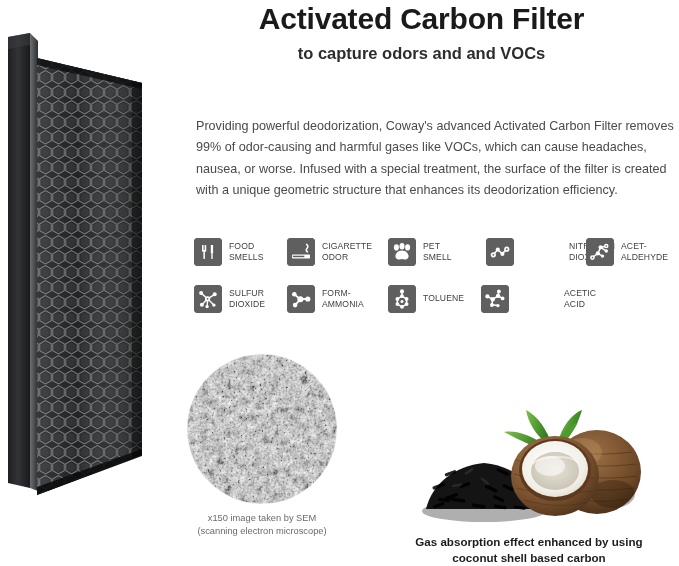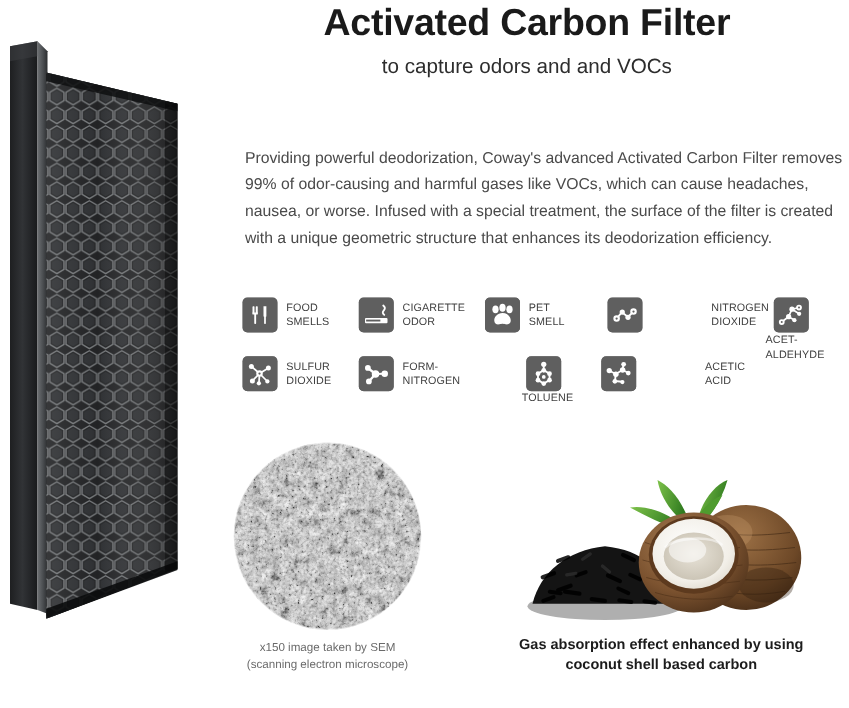--- a/index.html
+++ b/index.html
@@ -40,21 +40,21 @@
     font-size: 30px;
     font-weight: bold;
     color: #1a1a1a;
     letter-spacing: -0.2px;
     line-height: 36px;
     margin: 0;
     padding-top: 1px;
   }
   #page-subtitle {
     font-size: 16.5px;
-    font-weight: normal;
+    font-weight: bold;
     color: #2d2d2d;
     line-height: 22px;
     margin: 0;
     padding-top: 5px;
   }
 
   
   #description-paragraph {
     position: absolute;
     left: 196px;
@@ -80,21 +80,21 @@
   }
   .pollutant-item {
     display: flex;
     align-items: center;
     flex: 0 0 auto;
   }
   .pollutant-item.w1 { width: 93px; }
   .pollutant-item.w2 { width: 101px; }
   .pollutant-item.w3 { width: 98px; }
   .pollutant-item.w4 { width: 100px; gap: 48px; }
-  .pollutant-item.w5 { width: 93px; flex-direction: column; }
+  .pollutant-item.w5 { width: 93px; }
 
   .pollutant-icon {
     width: 28px;
     height: 28px;
     border-radius: 4px;
     background: #5f5f5f;
     flex: 0 0 28px;
     display: block;
   }
   .pollutant-icon svg { display: block; }
@@ -130,21 +130,21 @@
     color: #6a6a6a;
     white-space: pre-line;
     width: 166px;
     margin-left: -7px;
   }
 
   
   #coconut-figure {
     position: absolute;
     left: 398px;
-    top: 382px;
+    top: 408px;
     width: 262px;
   }
   #coconut-image {
     width: 262px;
     height: 118px;
     display: block;
   }
   #coconut-caption {
     margin-top: 8px;
     text-align: center;
@@ -362,21 +362,21 @@
           </g>
           <g fill="#ffffff">
             <circle cx="13.4" cy="14.2" r="3.0"></circle>
             <circle cx="7.3" cy="9.3" r="2.3"></circle>
             <circle cx="20.8" cy="14.0" r="2.6"></circle>
             <circle cx="8.1" cy="20.1" r="2.3"></circle>
           </g>
         </svg>
       </span>
       <span class="pollutant-label">FORM-
-NITROGEN</span>
+AMMONIA</span>
     </div>
 
 
     <div class="pollutant-item w5">
       <span class="pollutant-icon">
         <svg width="28" height="28" viewBox="0 0 28 28">
           <rect width="28" height="28" rx="4" fill="#5f5f5f"></rect>
           <g stroke="#ffffff" stroke-width="1.5" fill="none">
             <path d="M14 11.2 L9.4 13.9 L9.4 19.1 L14 21.8 L18.6 19.1 L18.6 13.9 Z"></path>
             <path d="M14 11.2 L14 6.6"></path>

